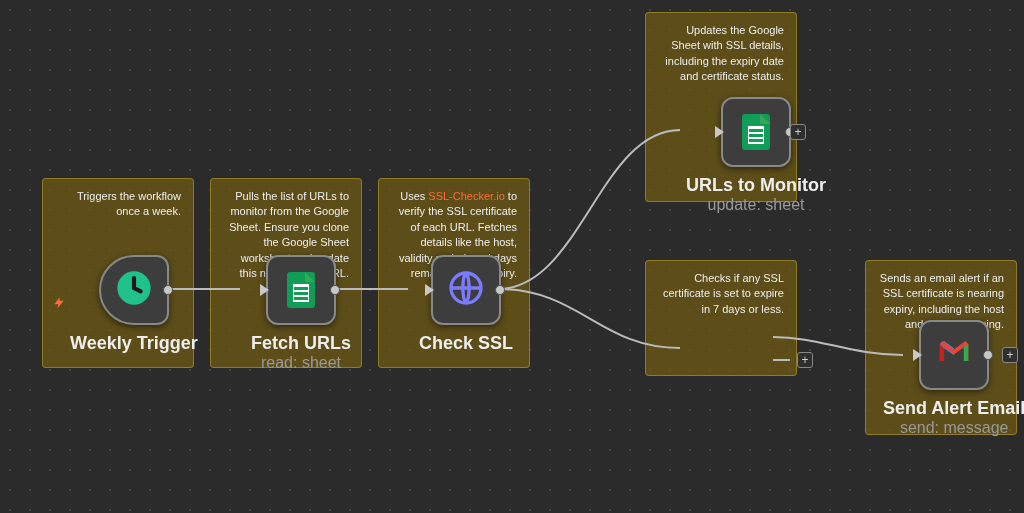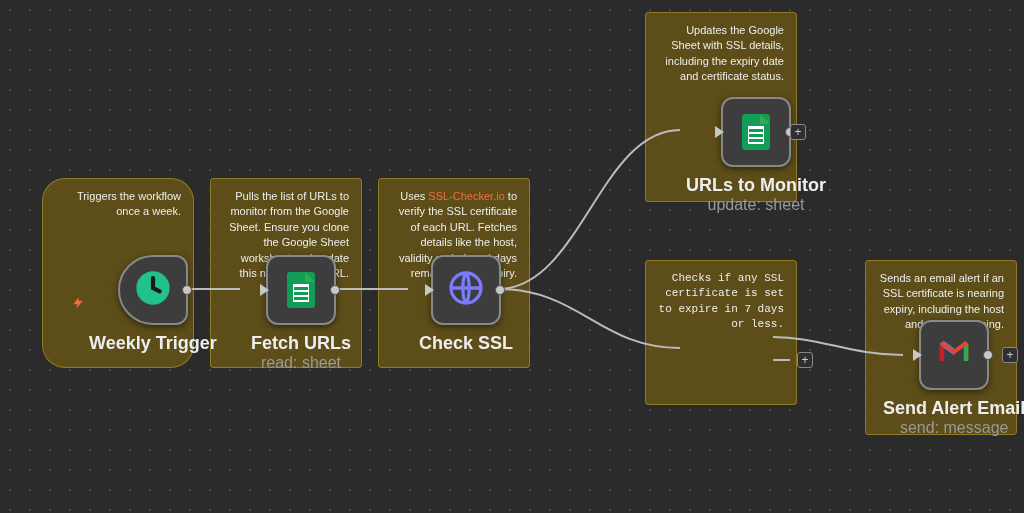--- a/index.html
+++ b/index.html
@@ -95,51 +95,51 @@
     repeating-linear-gradient(90deg, #fff, #fff 2px, transparent 2px, transparent 8px);
     border:1px solid #fff; }
   .sheets-icon::after { content:""; position:absolute; top:0; right:0; width:10px; height:10px; background:#34a853; clip-path: polygon(0 0, 100% 100%, 0 100%); }
   .gmail-icon { width:34px; height:34px; position:relative; }
 </style>
 </head>
 <body>
 
 <div class="canvas">
 
-  <div class="sticky" style="left:42px; top:178px; width:152px; height:190px;border-radius:23px;">
+  <div class="sticky" style="left:42px; top:178px; width:152px; height:190px;">
     <span>Triggers the workflow once a week.</span>
   </div>
   <div class="sticky" style="left:210px; top:178px; width:152px; height:190px;">
     <span>Pulls the list of URLs to monitor from the Google Sheet. Ensure you clone the Google Sheet worksheet and update this node with its URL.</span>
   </div>
   <div class="sticky" style="left:378px; top:178px; width:152px; height:190px;">
     <span>Uses </span><a class="linkish">SSL-Checker.io</a><span> to verify the SSL certificate of each URL. Fetches details like the host, validity period, and days remaining until expiry.</span>
   </div>
   <div class="sticky" style="left:645px; top:12px; width:152px; height:190px;">
     <span>Updates the Google Sheet with SSL details, including the expiry date and certificate status.</span>
   </div>
-  <div class="sticky" style="left:645px; top:260px; width:152px; height:145px;font-family:Liberation Mono, monospace;">
+  <div class="sticky" style="left:645px; top:260px; width:152px; height:116px;">
     <span>Checks if any SSL certificate is set to expire in 7 days or less.</span>
   </div>
   <div class="sticky" style="left:865px; top:260px; width:152px; height:175px;">
     <span>Sends an email alert if an SSL certificate is nearing expiry, including the host and days remaining.</span>
   </div>
 
   <svg class="connections">
     <g stroke="#bbb" stroke-width="2" fill="none">
       <path d="M 163 289 L 240 289"></path>
       <path d="M 330 289 L 408 289"></path>
       <path d="M 498 289 C 580 289, 600 130, 680 130"></path>
       <path d="M 498 289 C 580 289, 600 348, 680 348"></path>
       <path d="M 773 337 C 820 337, 850 355, 903 355"></path>
       <path d="M 773 360 L 790 360"></path>
     </g>
   </svg>
 
-  <div class="node-wrap" style="left:89px; top:255px;">
+  <div class="node-wrap" style="left:70px; top:255px;">
     <span class="bolt">
       <svg width="14" height="18" viewBox="0 0 24 24">
           <path fill="#ff6a3d" d="M13 2 L4 14 H11 L9 22 L20 8 H13 Z"></path>
         </svg>
     </span>
     <div class="node trigger">
       <span>
         <svg width="40" height="40" viewBox="0 0 24 24">
             <circle cx="12" cy="12" r="10" fill="#21c18c"></circle>
             <path d="M12 6 V12 L16 14" stroke="#1a1a1a" stroke-width="2.5" fill="none" stroke-linecap="round"></path>

